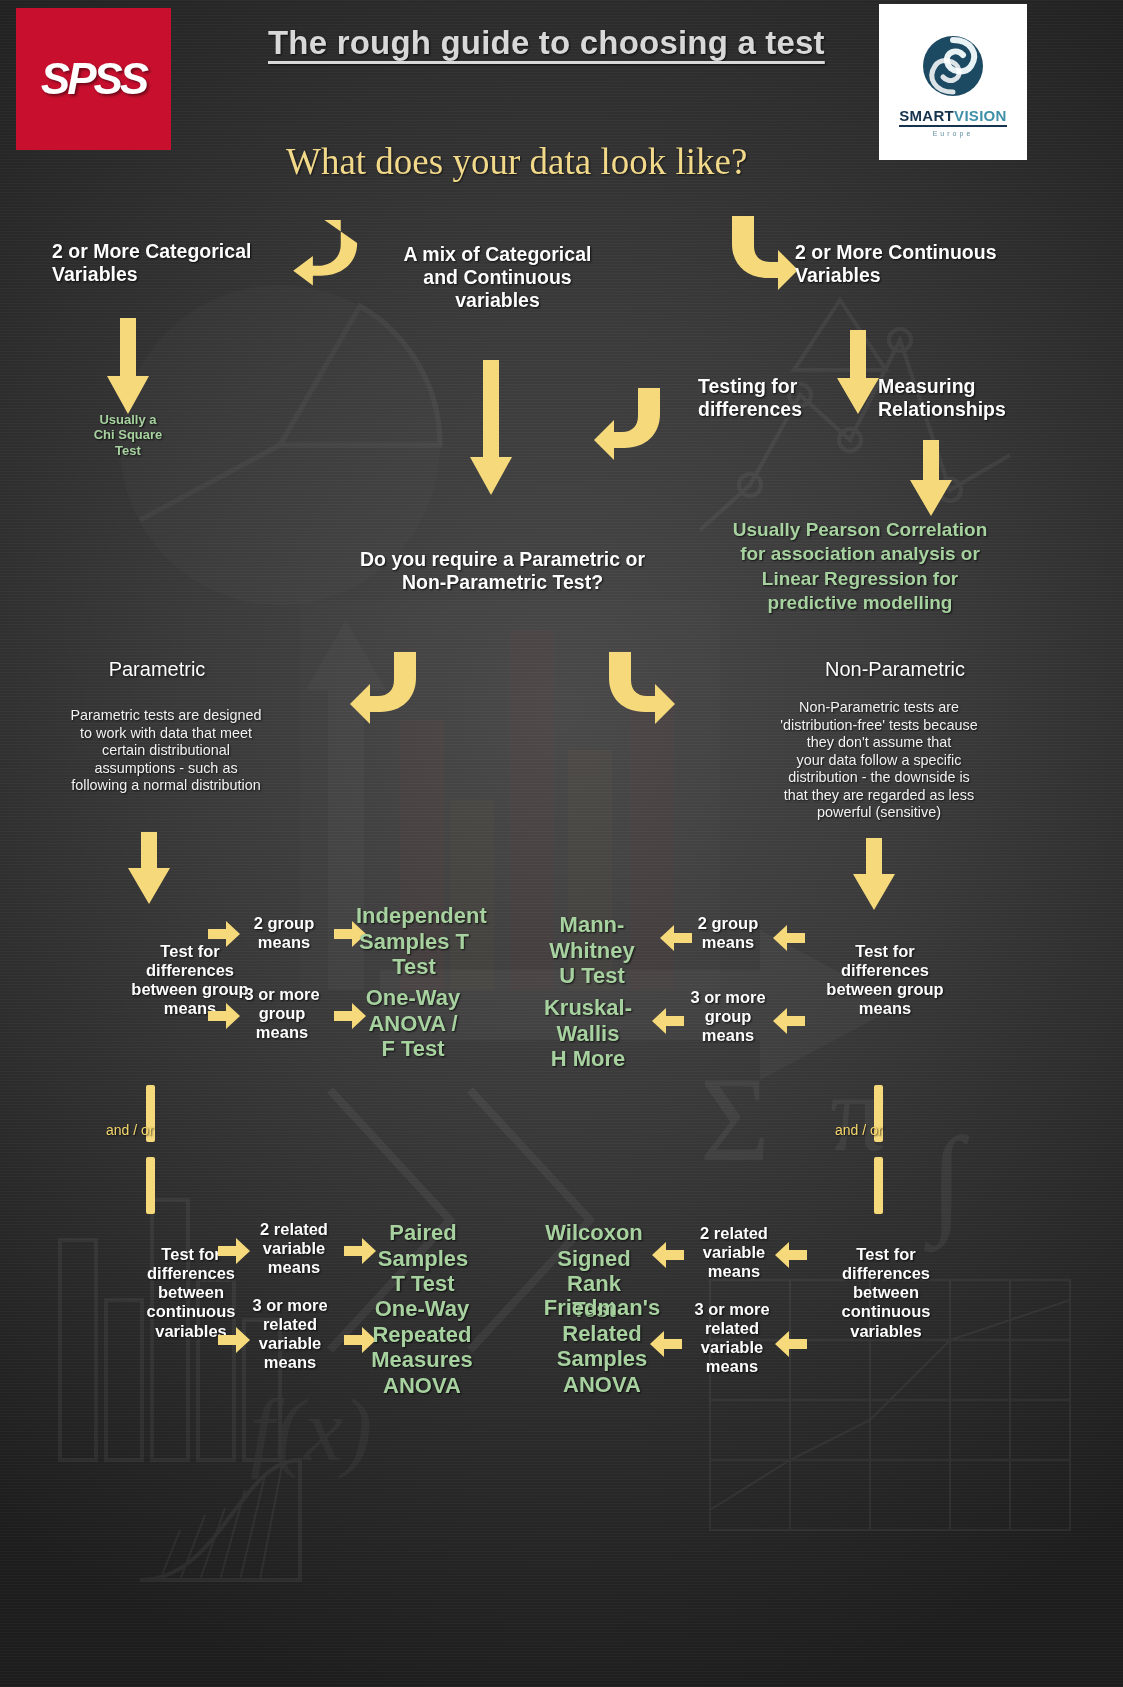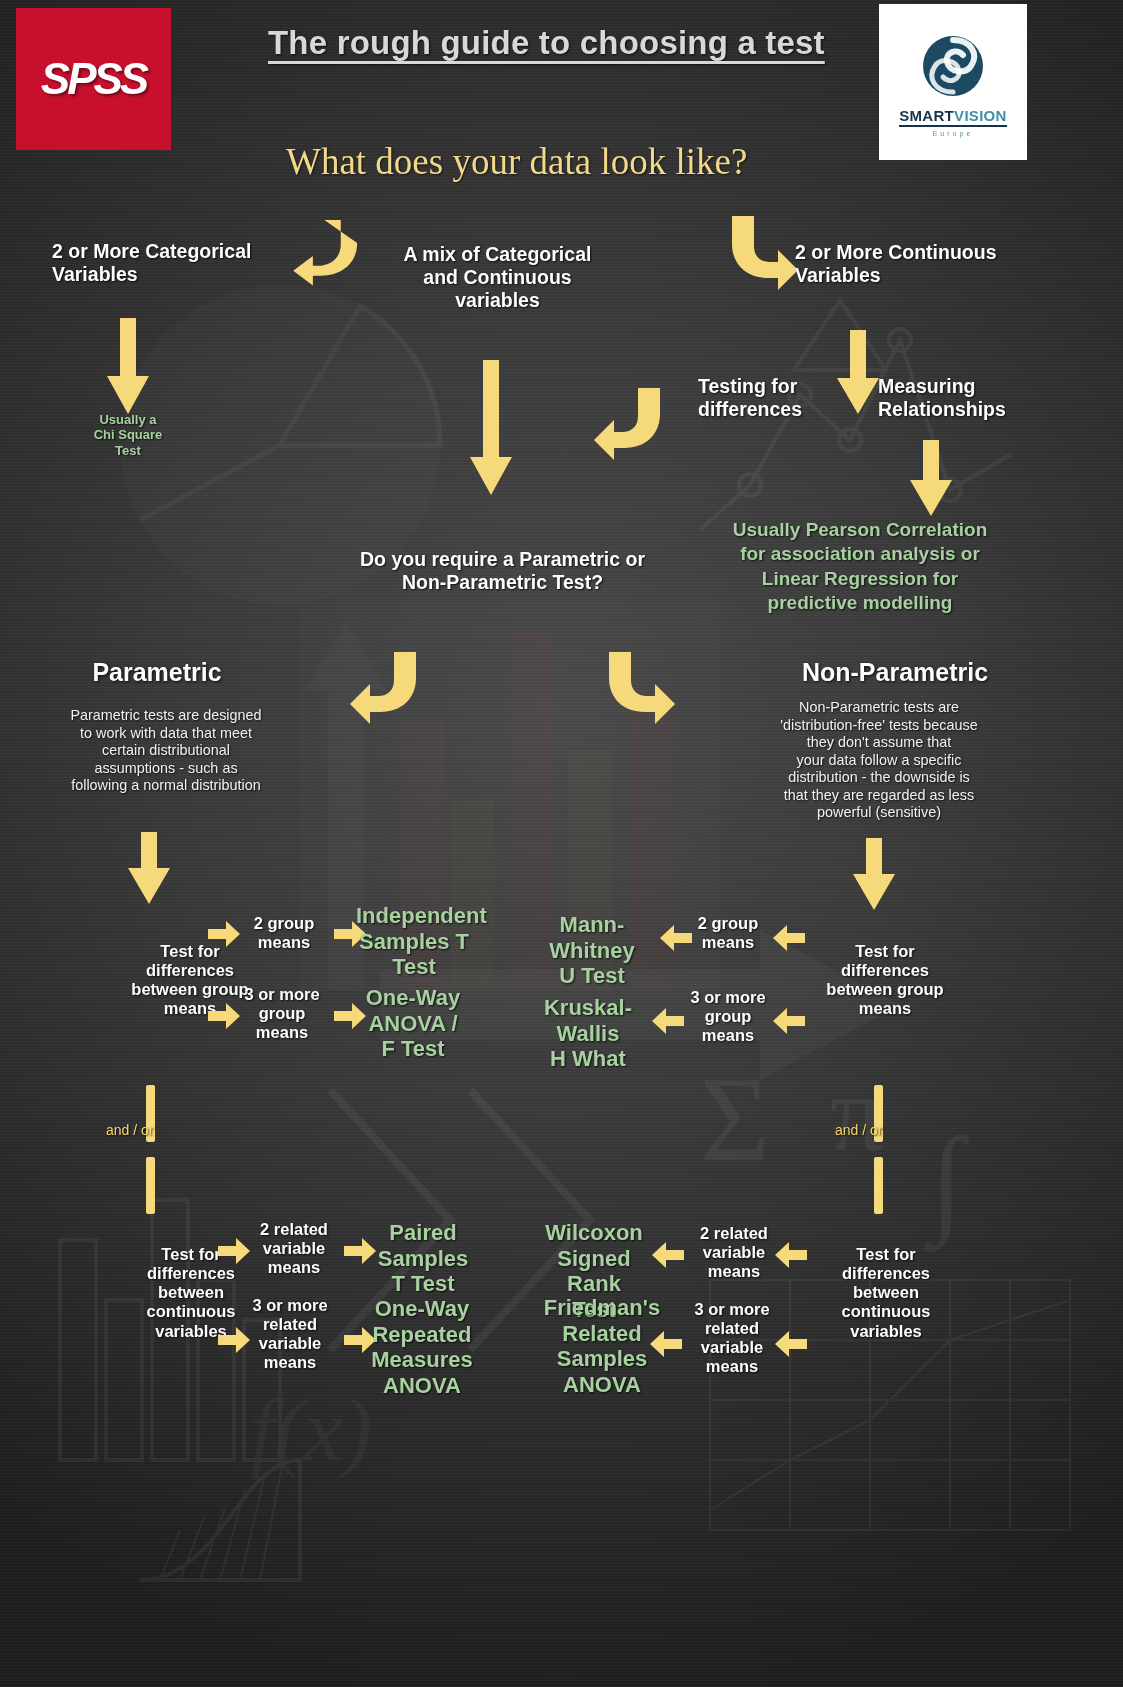--- a/index.html
+++ b/index.html
@@ -74,22 +74,22 @@
   }
   .green-big {
     color: #a7d2a0;
     font-weight: bold;
     font-size: 19px;
     line-height: 1.28;
     text-shadow: 1px 1px 2px rgba(0,0,0,.75);
   }
   .section-head {
     color: #fdfdfd;
-    font-weight: bold;
-    font-size: 25px;
+    font-weight: normal;
+    font-size: 20px;
     text-shadow: 1px 1px 3px rgba(0,0,0,.8);
   }
   .body-text {
     color: #f2f2f2;
     font-size: 14.4px;
     line-height: 1.22;
     text-shadow: 1px 1px 2px rgba(0,0,0,.7);
   }
   .small-head {
     color: #fdfdfd;
@@ -387,21 +387,21 @@
   <svg class="abs" style="left:773px; top:1008px;" width="32" height="26" viewBox="0 0 32 26">
     <path d="M32 8 h-18 v-8 l-14 13 14 13 v-8 H32 z" fill="#f6d97a"></path>
   </svg>
   <div class="abs small-head c" style="left:680px; top:988px; width:96px; white-space:pre-line;">3 or more
 group
 means</div>
   <svg class="abs" style="left:652px; top:1008px;" width="32" height="26" viewBox="0 0 32 26">
     <path d="M32 8 h-18 v-8 l-14 13 14 13 v-8 H32 z" fill="#f6d97a"></path>
   </svg>
   <div class="abs green-small c" style="left:518px; top:995px; width:140px; white-space:pre-line;">Kruskal-Wallis
-H What</div>
+H More</div>
 
   <div class="abs vbar" style="left:874px; top:1085px; width:9px; height:57px;"></div>
   <div class="abs andor" style="left:835px; top:1122px;">and / or</div>
   <div class="abs vbar" style="left:874px; top:1157px; width:9px; height:57px;"></div>
 
   <div class="abs small-head c" style="left:795px; top:1245px; width:182px; white-space:pre-line;">Test for
 differences
 between
 continuous
 variables</div>

